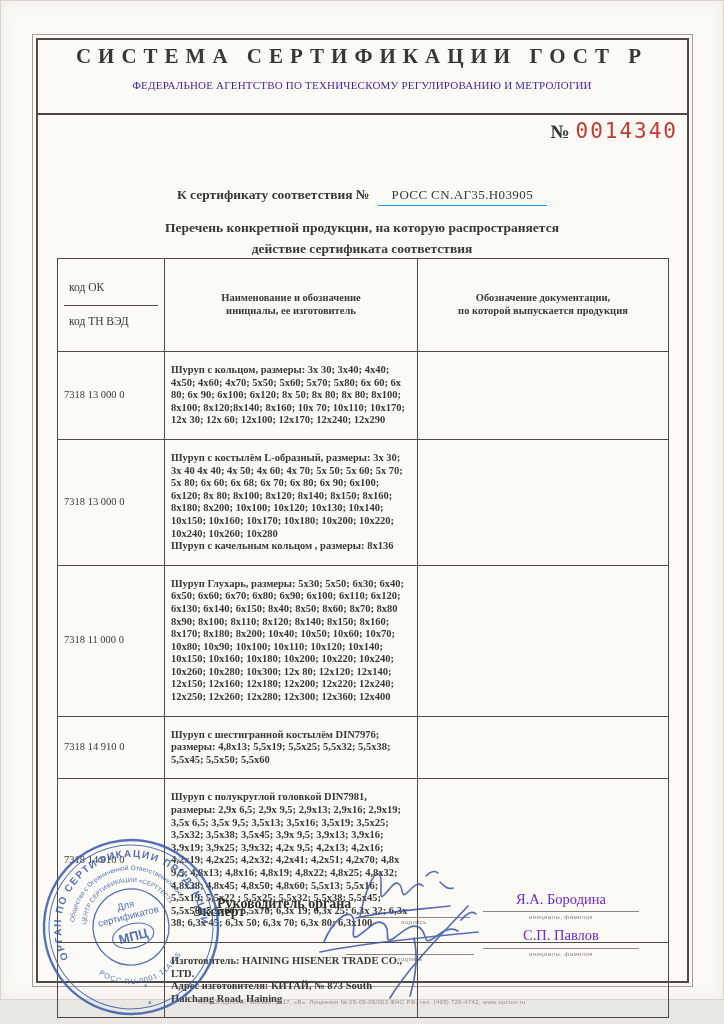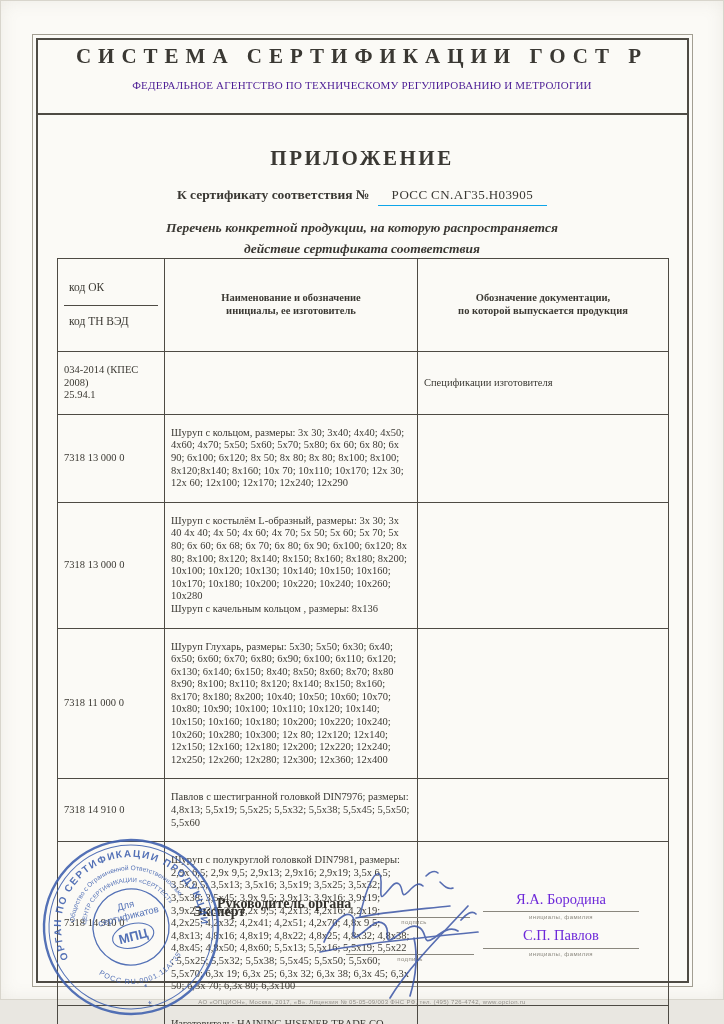--- a/index.html
+++ b/index.html
@@ -56,35 +56,34 @@
   .cert-line .cert-no{
     display:inline-block;font-weight:normal;font-size:13px;
     border-bottom:1px solid #0ea5e9;
     padding:0 14px 2px 14px;margin-left:8px;
     letter-spacing:.4px;
   }
   .desc{
     position:absolute;left:40px;top:218px;width:644px;text-align:center;
     font-size:13.5px;font-weight:bold;line-height:1.55;color:#3a3833;
     white-space:pre-line;
-    font-style:italic;
   }
   table.products{
     position:absolute;left:57px;top:258px;width:611px;
     border-collapse:collapse;table-layout:fixed;
   }
   table.products td{
     border:1px solid #4e4b44;
     font-size:10.5px;line-height:1.2;color:#3b3933;
     padding:12px 6px;vertical-align:middle;
     overflow:hidden;
   }
   table.products{border:1.5px solid #4e4b44;}
   td.c-code{padding:2px 4px;}
-  td.c-prod{white-space:pre-line;vertical-align:top;padding-top:3px;}
+  td.c-prod{white-space:pre-line;vertical-align:top;padding-top:3px;font-weight:bold;}
   td.c-docs{font-size:10px;}
   tr.hdr-row{height:68px;}
   tr.r1{height:38px;} tr.r2{height:57px;} tr.r3{height:85px;}
   tr.r4{height:29px;} tr.r5{height:116px;} tr.r6{height:39px;}
   tr.r7{height:105px;} tr.r8{height:46px;}
   td.hdr-c1{padding:0;vertical-align:top;}
   .hdr-c1-in{display:flex;flex-direction:column;height:68px;}
   .hdr-c1-in .half{flex:1;display:flex;align-items:center;padding-left:5px;font-size:11.5px;}
   .hdr-c1-in .half.top{border-bottom:1px solid #4e4b44;}
   td.hdr-c23{
@@ -134,22 +133,24 @@
   <div class="frame-outer">
     <div class="frame-inner"></div>
   </div>
 
   <div class="hdr">
     <div class="hdr-title">СИСТЕМА СЕРТИФИКАЦИИ ГОСТ Р</div>
     <div class="hdr-sub">ФЕДЕРАЛЬНОЕ АГЕНТСТВО ПО ТЕХНИЧЕСКОМУ РЕГУЛИРОВАНИЮ И МЕТРОЛОГИИ</div>
   </div>
   <div class="hdr-divider"></div>
 
-
-  <div class="apx-title">ПРИЛОЖЕНИЕ</div>
+  <div class="form-number">
+    <span class="nosign">№</span><span class="digits">0014340</span>
+  </div>
+
 
   <div class="cert-line">
     <span>К сертификату соответствия №</span><span class="cert-no">РОСС CN.АГ35.Н03905</span>
   </div>
 
   <div class="desc">Перечень конкретной продукции,  на которую распространяется
 действие сертификата соответствия</div>
 
   <table class="products">
     <colgroup>
@@ -163,45 +164,39 @@
         <div class="hdr-c1-in">
           <div class="half top">код ОК</div>
           <div class="half">код ТН ВЭД</div>
         </div>
       </td>
       <td class="hdr-c23">Наименование и обозначение
 инициалы, ее изготовитель</td>
       <td class="hdr-c23">Обозначение документации,
 по которой выпускается продукция</td>
     </tr>
-    <tr class="r1">
-      <td class="c-code">034-2014 (КПЕС 2008)
-25.94.1</td>
-      <td class="c-prod"></td>
-      <td class="c-docs">Спецификации изготовителя</td>
-    </tr>
     <tr class="r2">
       <td class="c-code">7318 13 000 0</td>
       <td class="c-prod">Шуруп с кольцом, размеры: 3х 30; 3х40; 4х40; 4х50; 4х60; 4х70; 5х50; 5х60; 5х70; 5х80; 6х 60; 6х 80; 6х 90; 6х100; 6х120; 8х 50; 8х 80; 8х 80; 8х100; 8х100; 8х120;8х140; 8х160; 10х 70; 10х110; 10х170; 12х 30; 12х 60; 12х100; 12х170; 12х240; 12х290</td>
       <td class="c-docs"></td>
     </tr>
     <tr class="r3">
       <td class="c-code">7318 13 000 0</td>
       <td class="c-prod">Шуруп с костылём L-образный, размеры: 3х 30; 3х 40 4х 40; 4х 50; 4х 60; 4х 70; 5х 50; 5х 60; 5х 70; 5х 80; 6х 60; 6х 68; 6х 70; 6х 80; 6х 90; 6х100; 6х120; 8х 80; 8х100; 8х120; 8х140; 8х150; 8х160; 8х180; 8х200; 10х100; 10х120; 10х130; 10х140; 10х150; 10х160; 10х170; 10х180; 10х200; 10х220; 10х240; 10х260; 10х280
 Шуруп с качельным кольцом , размеры: 8х136</td>
       <td class="c-docs"></td>
     </tr>
     <tr class="r5">
       <td class="c-code">7318 11 000 0</td>
       <td class="c-prod">Шуруп Глухарь, размеры: 5х30; 5х50; 6х30; 6х40; 6х50; 6х60; 6х70; 6х80; 6х90; 6х100; 6х110; 6х120; 6х130; 6х140; 6х150; 8х40; 8х50; 8х60; 8х70; 8х80 8х90; 8х100; 8х110; 8х120; 8х140; 8х150; 8х160; 8х170; 8х180; 8х200; 10х40; 10х50; 10х60; 10х70; 10х80; 10х90; 10х100; 10х110; 10х120; 10х140; 10х150; 10х160; 10х180; 10х200; 10х220; 10х240; 10х260; 10х280; 10х300; 12х 80; 12х120; 12х140; 12х150; 12х160; 12х180; 12х200; 12х220; 12х240; 12х250; 12х260; 12х280; 12х300; 12х360; 12х400</td>
       <td class="c-docs"></td>
     </tr>
     <tr class="r6">
       <td class="c-code">7318 14 910 0</td>
-      <td class="c-prod">Павлов с шестигранной головкой DIN7976; размеры: 4,8х13; 5,5х19; 5,5х25; 5,5х32; 5,5х38; 5,5х45; 5,5х50; 5,5х60</td>
+      <td class="c-prod">Шуруп с шестигранной костылём DIN7976; размеры: 4,8х13; 5,5х19; 5,5х25; 5,5х32; 5,5х38; 5,5х45; 5,5х50; 5,5х60</td>
       <td class="c-docs"></td>
     </tr>
     <tr class="r7">
       <td class="c-code">7318 14 910 0</td>
       <td class="c-prod">Шуруп с полукруглой головкой DIN7981, размеры: 2,9х 6,5; 2,9х 9,5; 2,9х13; 2,9х16; 2,9х19; 3,5х 6,5; 3,5х 9,5; 3,5х13; 3,5х16; 3,5х19; 3,5х25; 3,5х32; 3,5х38; 3,5х45; 3,9х 9,5; 3,9х13; 3,9х16; 3,9х19; 3,9х25; 3,9х32; 4,2х 9,5; 4,2х13; 4,2х16; 4,2х19; 4,2х25; 4,2х32; 4,2х41; 4,2х51; 4,2х70; 4,8х 9,5; 4,8х13; 4,8х16; 4,8х19; 4,8х22; 4,8х25; 4,8х32; 4,8х38; 4,8х45; 4,8х50; 4,8х60; 5,5х13; 5,5х16; 5,5х19; 5,5х22 ; 5,5х25; 5,5х32; 5,5х38; 5,5х45; 5,5х50; 5,5х60; 5,5х70; 6,3х 19; 6,3х 25; 6,3х 32; 6,3х 38; 6,3х 45; 6,3х 50; 6,3х 70; 6,3х 80; 6,3х100</td>
       <td class="c-docs"></td>
     </tr>
     <tr class="r8">
       <td class="c-code"></td>
       <td class="c-prod">Изготовитель: HAINING HISENER TRADE CO., LTD.

